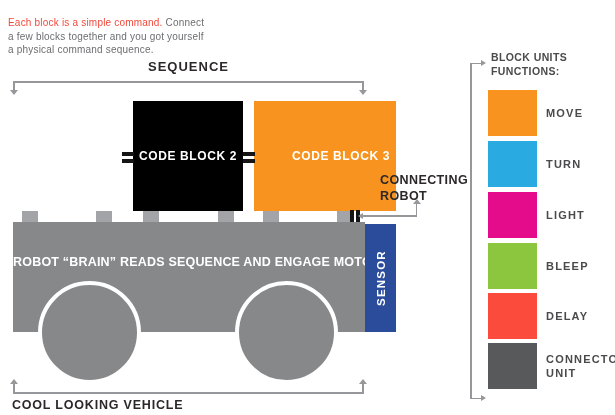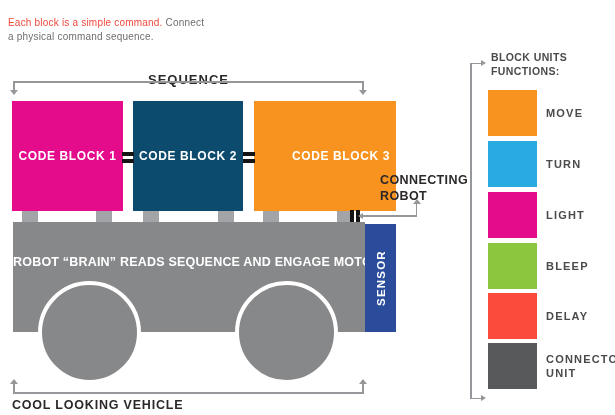--- a/index.html
+++ b/index.html
@@ -14,21 +14,21 @@
   .intro .hl{color:#F0493C;font-weight:normal;}
   
   .aline{position:absolute;background:#95979A;}
   .arr{position:absolute;width:0;height:0;}
   .arr-down{border-left:4px solid transparent;border-right:4px solid transparent;border-top:5px solid #95979A;}
   .arr-up{border-left:4px solid transparent;border-right:4px solid transparent;border-bottom:5px solid #95979A;}
   .arr-left{border-top:3.5px solid transparent;border-bottom:3.5px solid transparent;border-right:5px solid #95979A;}
   .arr-right{border-top:3.5px solid transparent;border-bottom:3.5px solid transparent;border-left:5px solid #95979A;}
   
   .heading{position:absolute;font-weight:bold;color:#2B2829;letter-spacing:1px;}
-  .seq-label{left:12px;top:59px;width:353px;text-align:center;font-size:13px;margin-top:13px;}
+  .seq-label{left:12px;top:59px;width:353px;text-align:center;font-size:13px;}
   .vehicle-label{left:12px;top:398px;width:353px;font-size:12.5px;letter-spacing:.8px;}
   .cc-label{left:380px;top:172px;width:92px;font-size:12.5px;line-height:16px;letter-spacing:.4px;}
   
   .block{position:absolute;top:101px;height:110px;display:flex;align-items:center;justify-content:center;}
   .block-label{color:#fff;font-weight:bold;font-size:12px;letter-spacing:.6px;white-space:nowrap;}
   .eq-connector{position:absolute;top:152px;width:12px;}
   .eq-connector .bar{height:4px;background:#151515;margin-bottom:2.5px;}
   .peg{position:absolute;top:211px;width:16px;height:12px;background:#A2A4A7;}
   .cable-bar{position:absolute;top:210px;width:4px;height:13px;background:#151515;}
   
@@ -49,36 +49,34 @@
   .lg-label{margin-left:9px;font-weight:bold;font-size:11px;letter-spacing:1.2px;
             color:#4A4A4C;line-height:14px;width:88px;}
 </style>
 </head>
 <body>
 
 <div class="canvas">
 
   <p class="intro">
     <span class="line"><span class="hl">Each block is a simple command.</span><span> Connect</span></span>
+    <span class="line">a few blocks together and you got yourself</span>
     <span class="line">a physical command sequence.</span>
   </p>
 
   <div class="heading seq-label">SEQUENCE</div>
   <div>
     <div class="aline" style="left:13px;top:81px;width:351px;height:2px;"></div>
     <div class="aline" style="left:13px;top:81px;width:2px;height:9px;"></div>
     <div class="arr arr-down" style="left:10px;top:90px;"></div>
     <div class="aline" style="left:362px;top:81px;width:2px;height:9px;"></div>
     <div class="arr arr-down" style="left:359px;top:90px;"></div>
   </div>
 
-  <div class="block" style="left: 12px; width: 111px; background: rgb(229, 12, 140);">
-    <span class="block-label">CODE BLOCK 1</span>
-  </div>
-  <div class="block" style="left: 133px; width: 110px; background: #0c4a6e; align-items: center;">
+  <div class="block" style="left: 133px; width: 110px; background: #000000; align-items: center;">
     <span class="block-label">CODE BLOCK 2</span>
   </div>
   <div class="block" style="left: 254px; width: 110px; background: rgb(247, 147, 30); padding-left: 32px;">
     <span class="block-label">CODE BLOCK 3</span>
   </div>
 
   <div class="eq-connector" style="left:122px;">
     <div class="bar"></div>
     <div class="bar"></div>
   </div>

